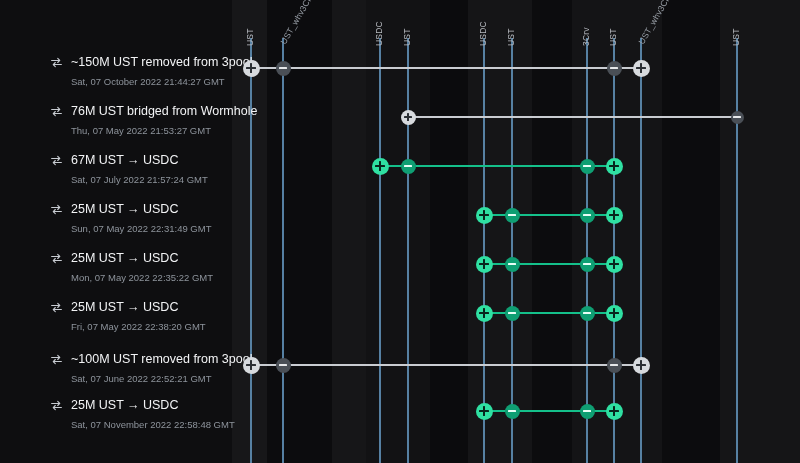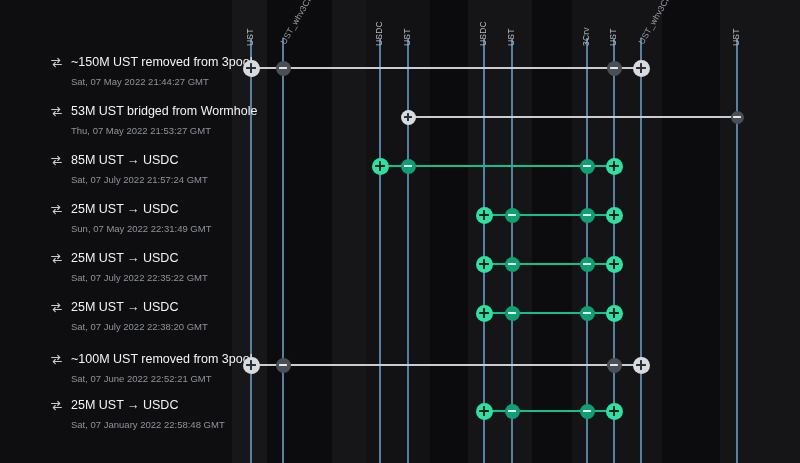--- a/index.html
+++ b/index.html
@@ -101,21 +101,21 @@
   <div id="rows-layer">
       <div class="row" style="top: 55px;">
         <div class="evt">
           <div class="evt-head">
             <svg class="evt-icon" viewBox="0 0 16 16" fill="none" stroke="currentColor" stroke-width="1.4" stroke-linecap="round" stroke-linejoin="round">
               <path d="M2 5.5h10M9.5 3l2.5 2.5L9.5 8"></path>
               <path d="M14 10.5H4M6.5 8L4 10.5 6.5 13"></path>
             </svg>
             <div class="evt-title">~150M UST removed from 3pool</div>
           </div>
-          <div class="evt-time">Sat, 07 May 2022 21:44:27 GMT</div>
+          <div class="evt-time">Sat, 07 October 2022 21:44:27 GMT</div>
         </div>
         <div class="track white" style="left: 251px; width: 390px; top: 12px;"></div>
         <div class="node w-plus plus" style="width: 17px; height: 17px; left: 242.5px; top: 4.7px;">
           <span class="glyph"></span>
         </div>
         <div class="node w-minus minus" style="width: 15px; height: 15px; left: 275.5px; top: 5.7px;">
           <span class="glyph"></span>
         </div>
         <div class="node w-minus minus" style="width: 15px; height: 15px; left: 606.5px; top: 5.7px;">
           <span class="glyph"></span>
@@ -124,40 +124,40 @@
           <span class="glyph"></span>
         </div>
       </div>
       <div class="row" style="top: 104px;">
         <div class="evt">
           <div class="evt-head">
             <svg class="evt-icon" viewBox="0 0 16 16" fill="none" stroke="currentColor" stroke-width="1.4" stroke-linecap="round" stroke-linejoin="round">
               <path d="M2 5.5h10M9.5 3l2.5 2.5L9.5 8"></path>
               <path d="M14 10.5H4M6.5 8L4 10.5 6.5 13"></path>
             </svg>
-            <div class="evt-title">53M UST bridged from Wormhole</div>
+            <div class="evt-title">76M UST bridged from Wormhole</div>
           </div>
           <div class="evt-time">Thu, 07 May 2022 21:53:27 GMT</div>
         </div>
         <div class="track white" style="left: 408px; width: 329px; top: 12px;"></div>
         <div class="node w-plus plus" style="width: 15px; height: 15px; left: 400.5px; top: 5.7px;">
           <span class="glyph"></span>
         </div>
         <div class="node w-minus minus" style="width: 13px; height: 13px; left: 730.5px; top: 6.7px;">
           <span class="glyph"></span>
         </div>
       </div>
       <div class="row" style="top: 153px;">
         <div class="evt">
           <div class="evt-head">
             <svg class="evt-icon" viewBox="0 0 16 16" fill="none" stroke="currentColor" stroke-width="1.4" stroke-linecap="round" stroke-linejoin="round">
               <path d="M2 5.5h10M9.5 3l2.5 2.5L9.5 8"></path>
               <path d="M14 10.5H4M6.5 8L4 10.5 6.5 13"></path>
             </svg>
-            <div class="evt-title">85M UST → USDC</div>
+            <div class="evt-title">67M UST → USDC</div>
           </div>
           <div class="evt-time">Sat, 07 July 2022 21:57:24 GMT</div>
         </div>
         <div class="track green" style="left: 380px; width: 234px; top: 12px;"></div>
         <div class="node g-plus plus" style="width: 17px; height: 17px; left: 371.5px; top: 4.7px;">
           <span class="glyph"></span>
         </div>
         <div class="node g-minus minus" style="width: 15px; height: 15px; left: 400.5px; top: 5.7px;">
           <span class="glyph"></span>
         </div>
@@ -195,21 +195,21 @@
       </div>
       <div class="row" style="top: 251px;">
         <div class="evt">
           <div class="evt-head">
             <svg class="evt-icon" viewBox="0 0 16 16" fill="none" stroke="currentColor" stroke-width="1.4" stroke-linecap="round" stroke-linejoin="round">
               <path d="M2 5.5h10M9.5 3l2.5 2.5L9.5 8"></path>
               <path d="M14 10.5H4M6.5 8L4 10.5 6.5 13"></path>
             </svg>
             <div class="evt-title">25M UST → USDC</div>
           </div>
-          <div class="evt-time">Sat, 07 July 2022 22:35:22 GMT</div>
+          <div class="evt-time">Mon, 07 May 2022 22:35:22 GMT</div>
         </div>
         <div class="track green" style="left: 484px; width: 130px; top: 12px;"></div>
         <div class="node g-plus plus" style="width: 17px; height: 17px; left: 475.5px; top: 4.7px;">
           <span class="glyph"></span>
         </div>
         <div class="node g-minus minus" style="width: 15px; height: 15px; left: 504.5px; top: 5.7px;">
           <span class="glyph"></span>
         </div>
         <div class="node g-minus minus" style="width: 15px; height: 15px; left: 579.5px; top: 5.7px;">
           <span class="glyph"></span>
@@ -220,21 +220,21 @@
       </div>
       <div class="row" style="top: 300px;">
         <div class="evt">
           <div class="evt-head">
             <svg class="evt-icon" viewBox="0 0 16 16" fill="none" stroke="currentColor" stroke-width="1.4" stroke-linecap="round" stroke-linejoin="round">
               <path d="M2 5.5h10M9.5 3l2.5 2.5L9.5 8"></path>
               <path d="M14 10.5H4M6.5 8L4 10.5 6.5 13"></path>
             </svg>
             <div class="evt-title">25M UST → USDC</div>
           </div>
-          <div class="evt-time">Sat, 07 July 2022 22:38:20 GMT</div>
+          <div class="evt-time">Fri, 07 May 2022 22:38:20 GMT</div>
         </div>
         <div class="track green" style="left: 484px; width: 130px; top: 12px;"></div>
         <div class="node g-plus plus" style="width: 17px; height: 17px; left: 475.5px; top: 4.7px;">
           <span class="glyph"></span>
         </div>
         <div class="node g-minus minus" style="width: 15px; height: 15px; left: 504.5px; top: 5.7px;">
           <span class="glyph"></span>
         </div>
         <div class="node g-minus minus" style="width: 15px; height: 15px; left: 579.5px; top: 5.7px;">
           <span class="glyph"></span>
@@ -270,21 +270,21 @@
       </div>
       <div class="row" style="top: 398px;">
         <div class="evt">
           <div class="evt-head">
             <svg class="evt-icon" viewBox="0 0 16 16" fill="none" stroke="currentColor" stroke-width="1.4" stroke-linecap="round" stroke-linejoin="round">
               <path d="M2 5.5h10M9.5 3l2.5 2.5L9.5 8"></path>
               <path d="M14 10.5H4M6.5 8L4 10.5 6.5 13"></path>
             </svg>
             <div class="evt-title">25M UST → USDC</div>
           </div>
-          <div class="evt-time">Sat, 07 January 2022 22:58:48 GMT</div>
+          <div class="evt-time">Sat, 07 November 2022 22:58:48 GMT</div>
         </div>
         <div class="track green" style="left: 484px; width: 130px; top: 12px;"></div>
         <div class="node g-plus plus" style="width: 17px; height: 17px; left: 475.5px; top: 4.7px;">
           <span class="glyph"></span>
         </div>
         <div class="node g-minus minus" style="width: 15px; height: 15px; left: 504.5px; top: 5.7px;">
           <span class="glyph"></span>
         </div>
         <div class="node g-minus minus" style="width: 15px; height: 15px; left: 579.5px; top: 5.7px;">
           <span class="glyph"></span>

